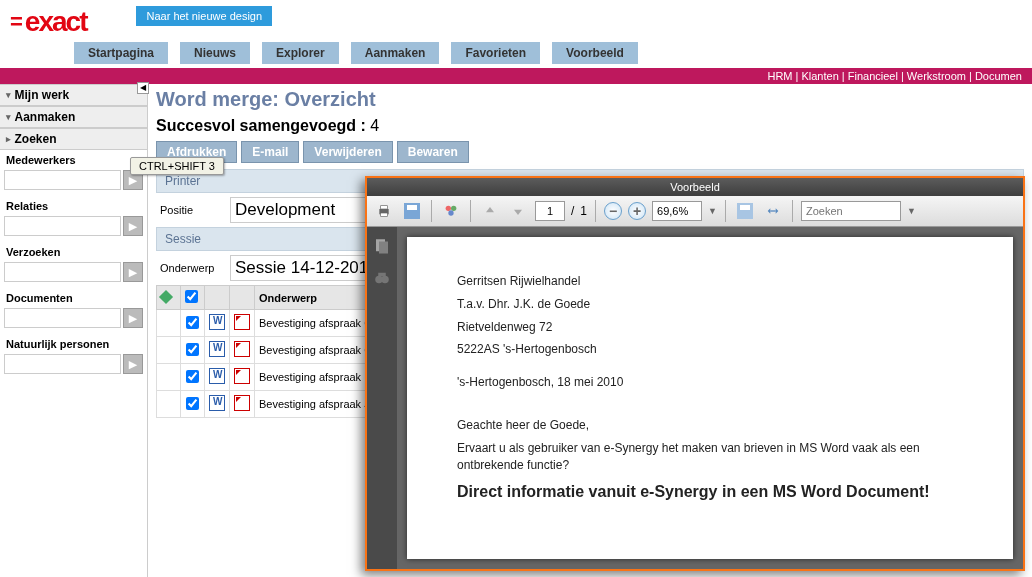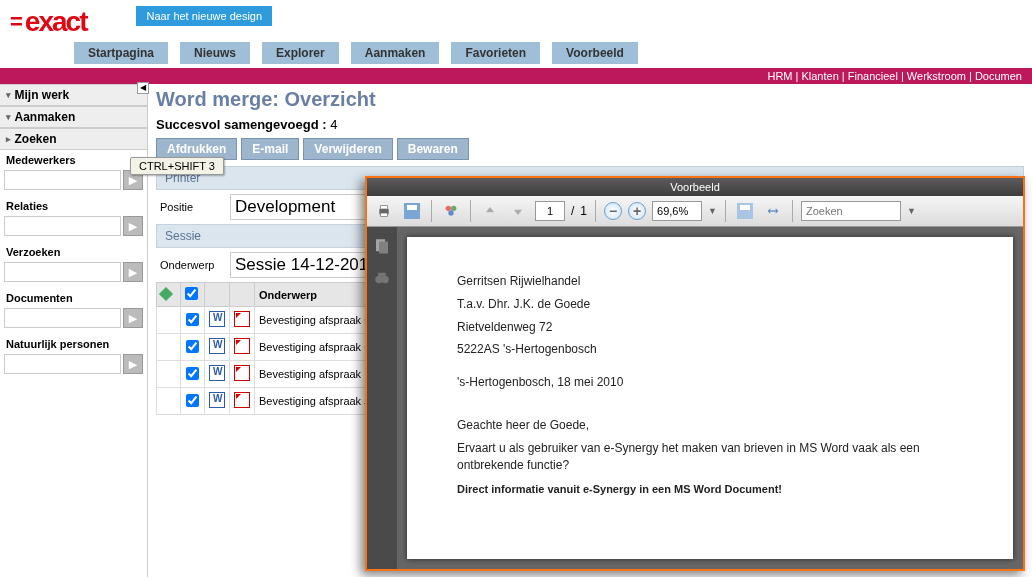--- a/index.html
+++ b/index.html
@@ -23,21 +23,21 @@
 .accordion-hdr .arrow { font-size: 9px; color: #666; }
 .side-label { padding: 4px 6px; font-weight: bold; font-size: 11px; }
 .side-field { display: flex; align-items: center; padding: 0 4px 6px 4px; gap: 2px; }
 .side-field input { flex: 1; height: 20px; border: 1px solid #ccc; padding: 0 4px; font-size: 11px; width: 100px; }
 .go-btn { width: 20px; height: 20px; background: #bbb; display: flex; align-items: center; justify-content: center; color: #fff; font-size: 11px; cursor: pointer; border: 1px solid #999; }
 
 .collapse-tab { position: absolute; left: 137px; top: 82px; width: 12px; height: 12px; border: 1px solid #999; background: #fff; font-size: 8px; text-align: center; line-height: 10px; cursor: pointer; }
 
 .content { flex: 1; padding: 0 8px; position: relative; }
 .page-title { color: #6a7fa4; font-size: 20px; font-weight: bold; padding: 4px 0; }
-.status-line { font-size: 13px; padding: 2px 0 6px 0; }
+.status-line { font-size: 16px; padding: 2px 0 6px 0; }
 .status-line b { font-weight: bold; }
 
 .action-row { display: flex; gap: 4px; margin-bottom: 6px; }
 .action-btn { background: #9db6cd; border: 1px solid #7a94ad; color: #fff; padding: 3px 10px; font-size: 12px; font-weight: bold; cursor: pointer; }
 
 .section-hdr { background: #dae5ee; color: #5b7393; font-weight: normal; padding: 4px 8px; border: 1px solid #c4d2de; font-size: 12px; }
 .form-row { display: flex; align-items: center; padding: 4px 4px; gap: 10px; }
 .form-row .flabel { width: 60px; font-size: 11px; }
 .form-row input { border: 1px solid #ccc; padding: 2px 4px; font-size: 17px; width: 160px; }
 
@@ -68,21 +68,21 @@
 .circle-btn.minus { color:#666; }
 .circle-btn.plus { color:#666; }
 
 .preview-body { flex: 1; display: flex; background: #e5e5e5; }
 .preview-sidetools { width: 30px; background: #4a4a4a; display: flex; flex-direction: column; align-items: center; padding-top: 10px; gap: 14px; }
 .preview-sidetools .side-ico { width: 18px; height: 18px; opacity: 0.7; }
 .preview-doc { flex: 1; background: #666; padding: 10px; overflow: hidden; }
 .preview-page { background: #fff; width: 100%; height: 100%; padding: 30px 50px; font-size: 12px; color: #222; box-shadow: 0 0 6px rgba(0,0,0,0.6); }
 .preview-page p { margin: 6px 0; line-height: 1.4; }
 .preview-page .addr { margin-bottom: 16px; }
-.preview-page h4 { font-size: 11px; font-weight: bold; margin: 10px 0; }
+.preview-page h4 { font-size: 16px; font-weight: bold; margin: 10px 0; }
 
 .save-ico-bg { display:inline-block; width:16px; height:16px; background:#7aa6d6; position:relative; }
 .save-ico-bg::after { content:""; position:absolute; top:2px; left:3px; width:10px; height:5px; background:#fff; }
 </style>
 </head>
 <body>
 
 <div class="topbar">
   <div class="logo">
     <span class="eq">=</span>

